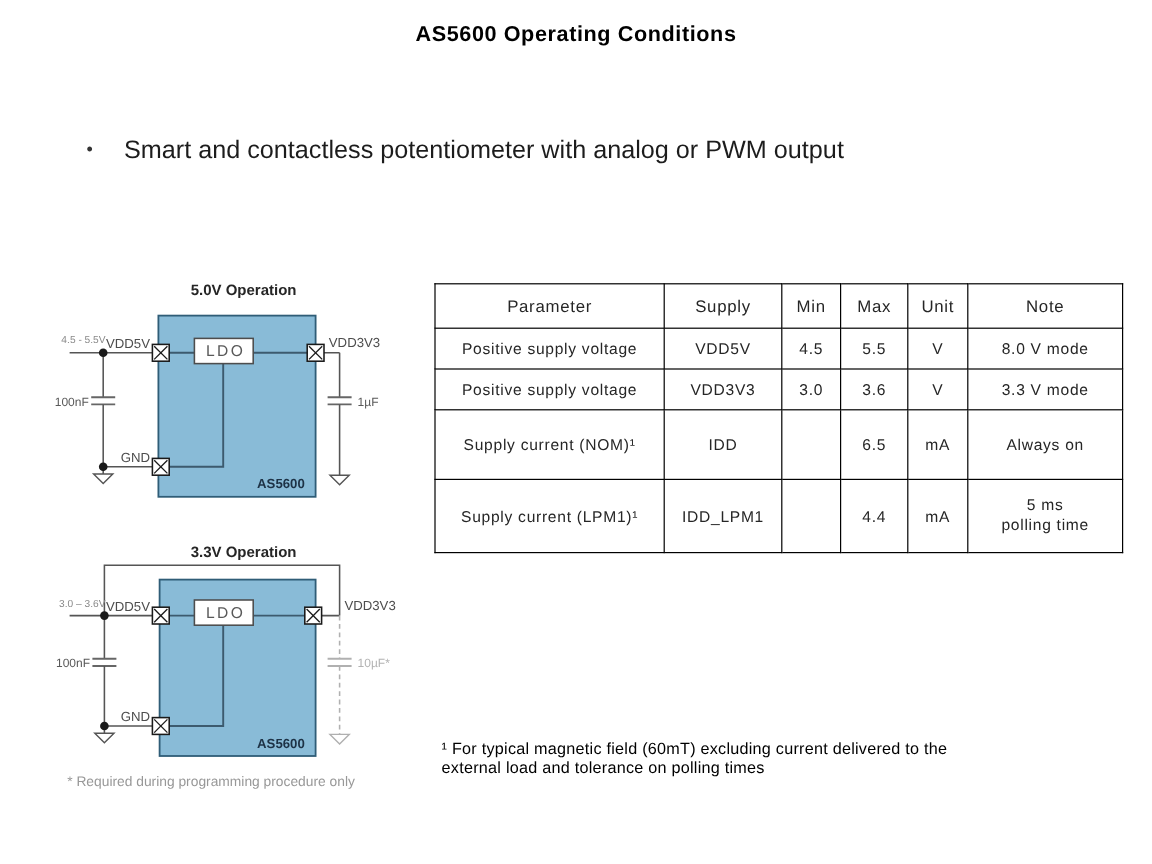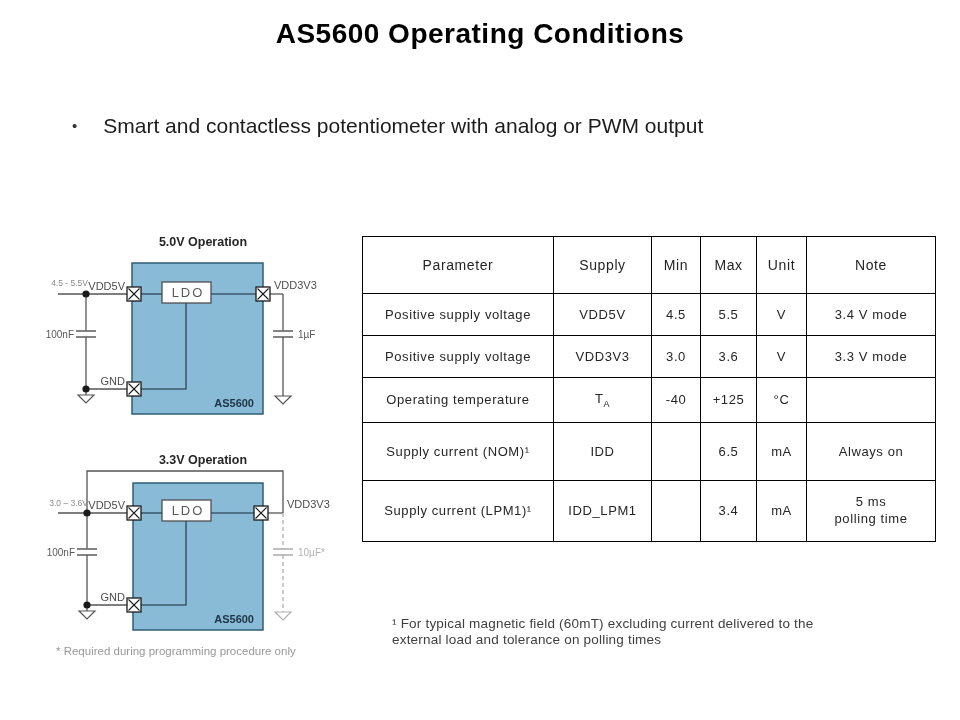--- a/index.html
+++ b/index.html
@@ -3,21 +3,21 @@
 <meta charset="utf-8">
 <style>
   html,body{margin:0;padding:0;}
   body{
     width:960px;height:720px;position:relative;background:#ffffff;
     font-family:"Liberation Sans", sans-serif;color:#262626;overflow:hidden;
   }
   
   .slide-title{
     position:absolute;top:18px;left:0;width:960px;text-align:center;
-    font-size:28px;font-weight:bold;letter-spacing:0.5px;color:#000;
+    font-size:18px;font-weight:bold;letter-spacing:0.5px;color:#000;
   }
   .bullet-line{
     position:absolute;top:114px;left:72px;width:860px;
     font-size:21px;color:#1c1c1c;
   }
   .bullet-line .marker{
     display:inline-block;vertical-align:middle;margin-right:26px;
     font-size:15px;color:#333;transform:translateY(-2px);
   }
   
@@ -45,29 +45,29 @@
   .pin-x{stroke:#1a1a1a;stroke-width:1.1;}
   .chip-rect{stroke:#2f5d77;stroke-width:1.5;}
   .ldo-rect{fill:#ffffff;stroke:#4d4d4d;stroke-width:1.3;}
   
   .spec-table{
     position:absolute;top:236px;left:362px;border-collapse:collapse;
     table-layout:fixed;width:573px;
   }
   .spec-table th,.spec-table td{
     border:1.5px solid #000;text-align:center;vertical-align:middle;
-    font-size:13px;letter-spacing:0.6px;color:#262626;padding:13px 2px;
+    font-size:13px;letter-spacing:0.6px;color:#262626;padding:3px 2px;
     overflow:hidden;font-weight:normal;
   }
   .spec-table th{font-size:14px;height:30px;}
   .spec-table sub{font-size:9px;}
   .note-line{line-height:1.3;}
   .table-footnote{
     position:absolute;top:616px;left:368px;width:450px;
-    font-size:13.5px;color:#404040;line-height:1.18;letter-spacing:0.2px;margin-left:24px;
+    font-size:13.5px;color:#000000;line-height:1.18;letter-spacing:0.2px;
   }
 </style>
 </head>
 <body>
 
 <div class="slide-title">AS5600 Operating Conditions</div>
 
 <div class="bullet-line">
   <span class="marker">•</span><span>Smart and contactless potentiometer with analog or PWM output</span>
 </div>
@@ -204,51 +204,43 @@
       <th>Note</th>
     </tr>
   </thead>
   <tbody>
     <tr style="height:34px">
       <td>Positive supply voltage</td>
       <td>VDD5V</td>
       <td>4.5</td>
       <td>5.5</td>
       <td>V</td>
-      <td>3.4 V mode</td>
+      <td>8.0 V mode</td>
     </tr>
     <tr style="height:34px">
       <td>Positive supply voltage</td>
       <td>VDD3V3</td>
       <td>3.0</td>
       <td>3.6</td>
       <td>V</td>
       <td>3.3 V mode</td>
     </tr>
-    <tr style="height:35px">
-      <td>Operating temperature</td>
-      <td><span>T</span><sub>A</sub></td>
-      <td>-40</td>
-      <td>+125</td>
-      <td>°C</td>
-      <td></td>
-    </tr>
     <tr style="height:58px">
       <td>Supply current (NOM)¹</td>
       <td>IDD</td>
       <td></td>
       <td>6.5</td>
       <td>mA</td>
       <td>Always on</td>
     </tr>
     <tr style="height:61px">
       <td>Supply current (LPM1)¹</td>
       <td>IDD_LPM1</td>
       <td></td>
-      <td>3.4</td>
+      <td>4.4</td>
       <td>mA</td>
       <td>
         <div class="note-line">5 ms</div>
         <div class="note-line">polling time</div>
       </td>
     </tr>
   </tbody>
 </table>
 
 <div class="table-footnote">

